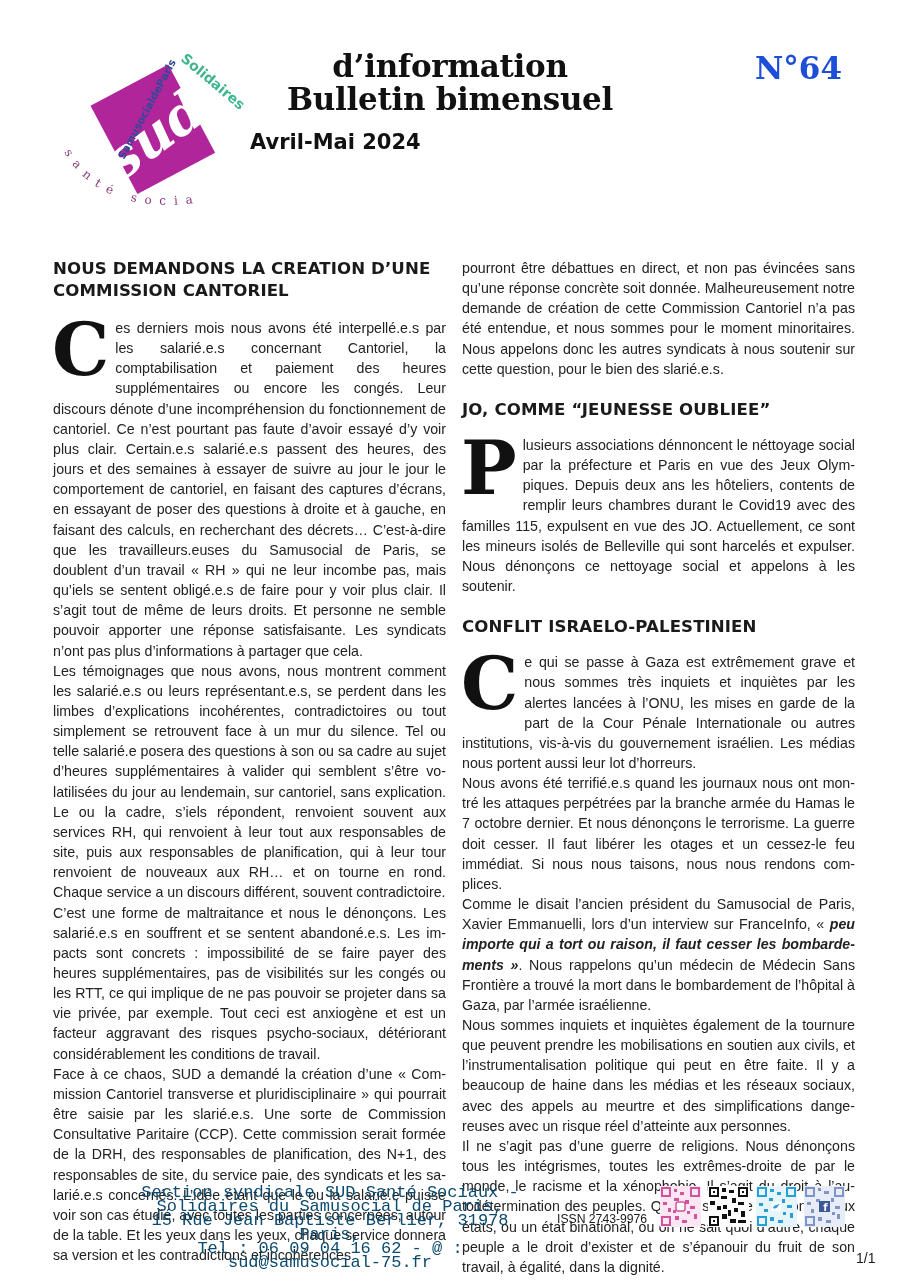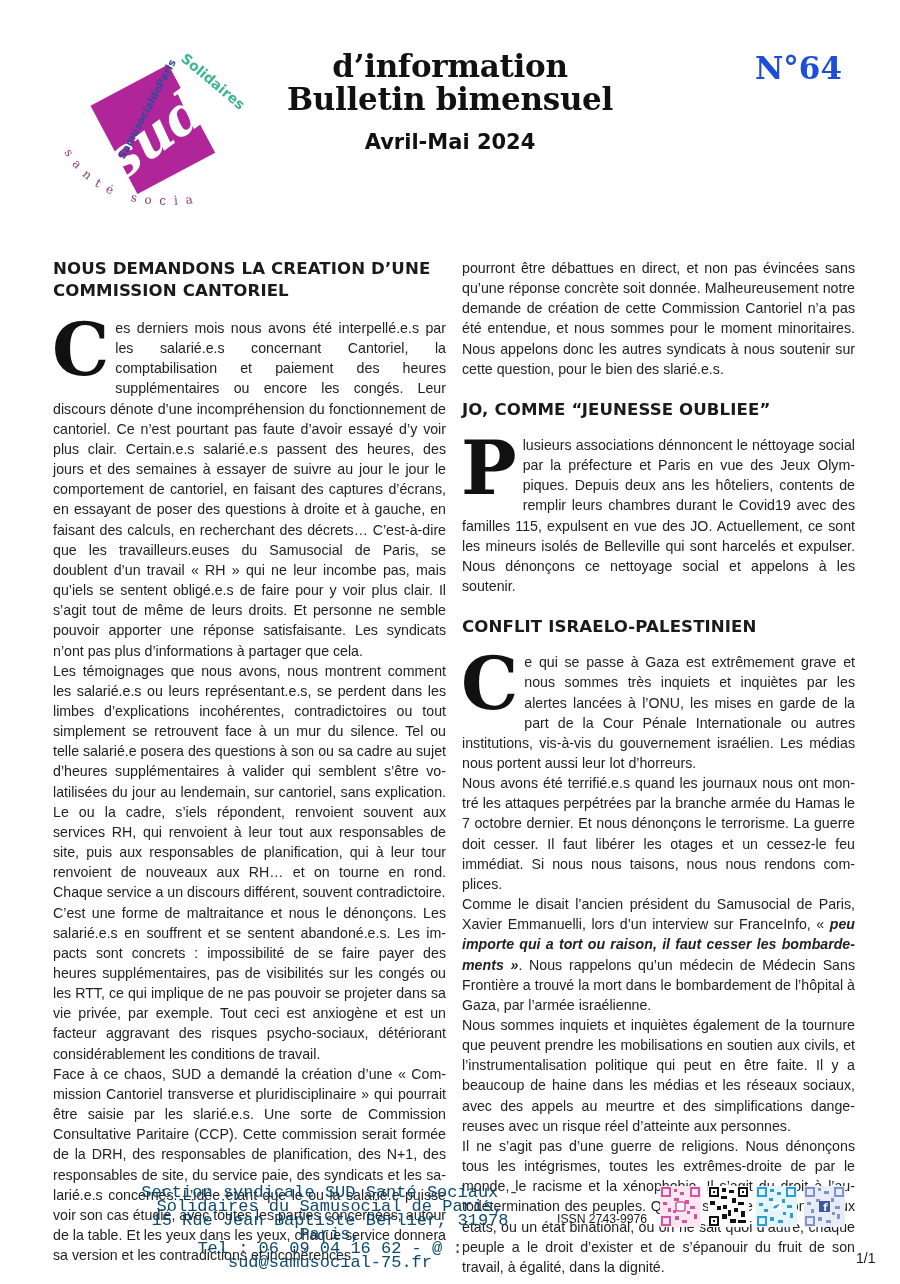--- a/index.html
+++ b/index.html
@@ -5,21 +5,21 @@
   html, body { margin: 0; padding: 0; background: #ffffff; }
   body { width: 900px; height: 1284px; position: relative; overflow: hidden;
          font-family: "Liberation Sans", "DejaVu Sans", sans-serif; color: #1a1a1a; }
 
   
   .logo { position: absolute; left: 52px; top: 42px; width: 200px; height: 185px; }
   .title { position: absolute; left: 250px; top: 50px; width: 400px; text-align: center;
            font-family: "DejaVu Serif", "Liberation Serif", serif; font-weight: 900;
            font-size: 31px; line-height: 33px; color: #111; letter-spacing: -0.3px; }
   .title span { display: block; }
-  .subtitle { position: absolute; left: 250px; top: 130px; width: 400px; text-align: center;
+  .subtitle { position: absolute; left: 250px; top: 130px; width: 400px; text-align: left;
               font-family: "DejaVu Sans", sans-serif; font-weight: bold; font-size: 21px; color: #111; }
   .issue { position: absolute; left: 755px; top: 50px;
            font-family: "DejaVu Serif", serif; font-weight: 900; font-size: 31px; color: #1d4ed8; }
 
   
   .col { position: absolute; top: 258px; width: 393px; font-size: 14.2px; line-height: 20.15px;
          text-align: justify; font-family: "Liberation Sans", sans-serif; color: #222; hyphens: manual; }
   .col-left { left: 53px; }
   .col-right { left: 462px; }
   .col p { margin: 0; }

